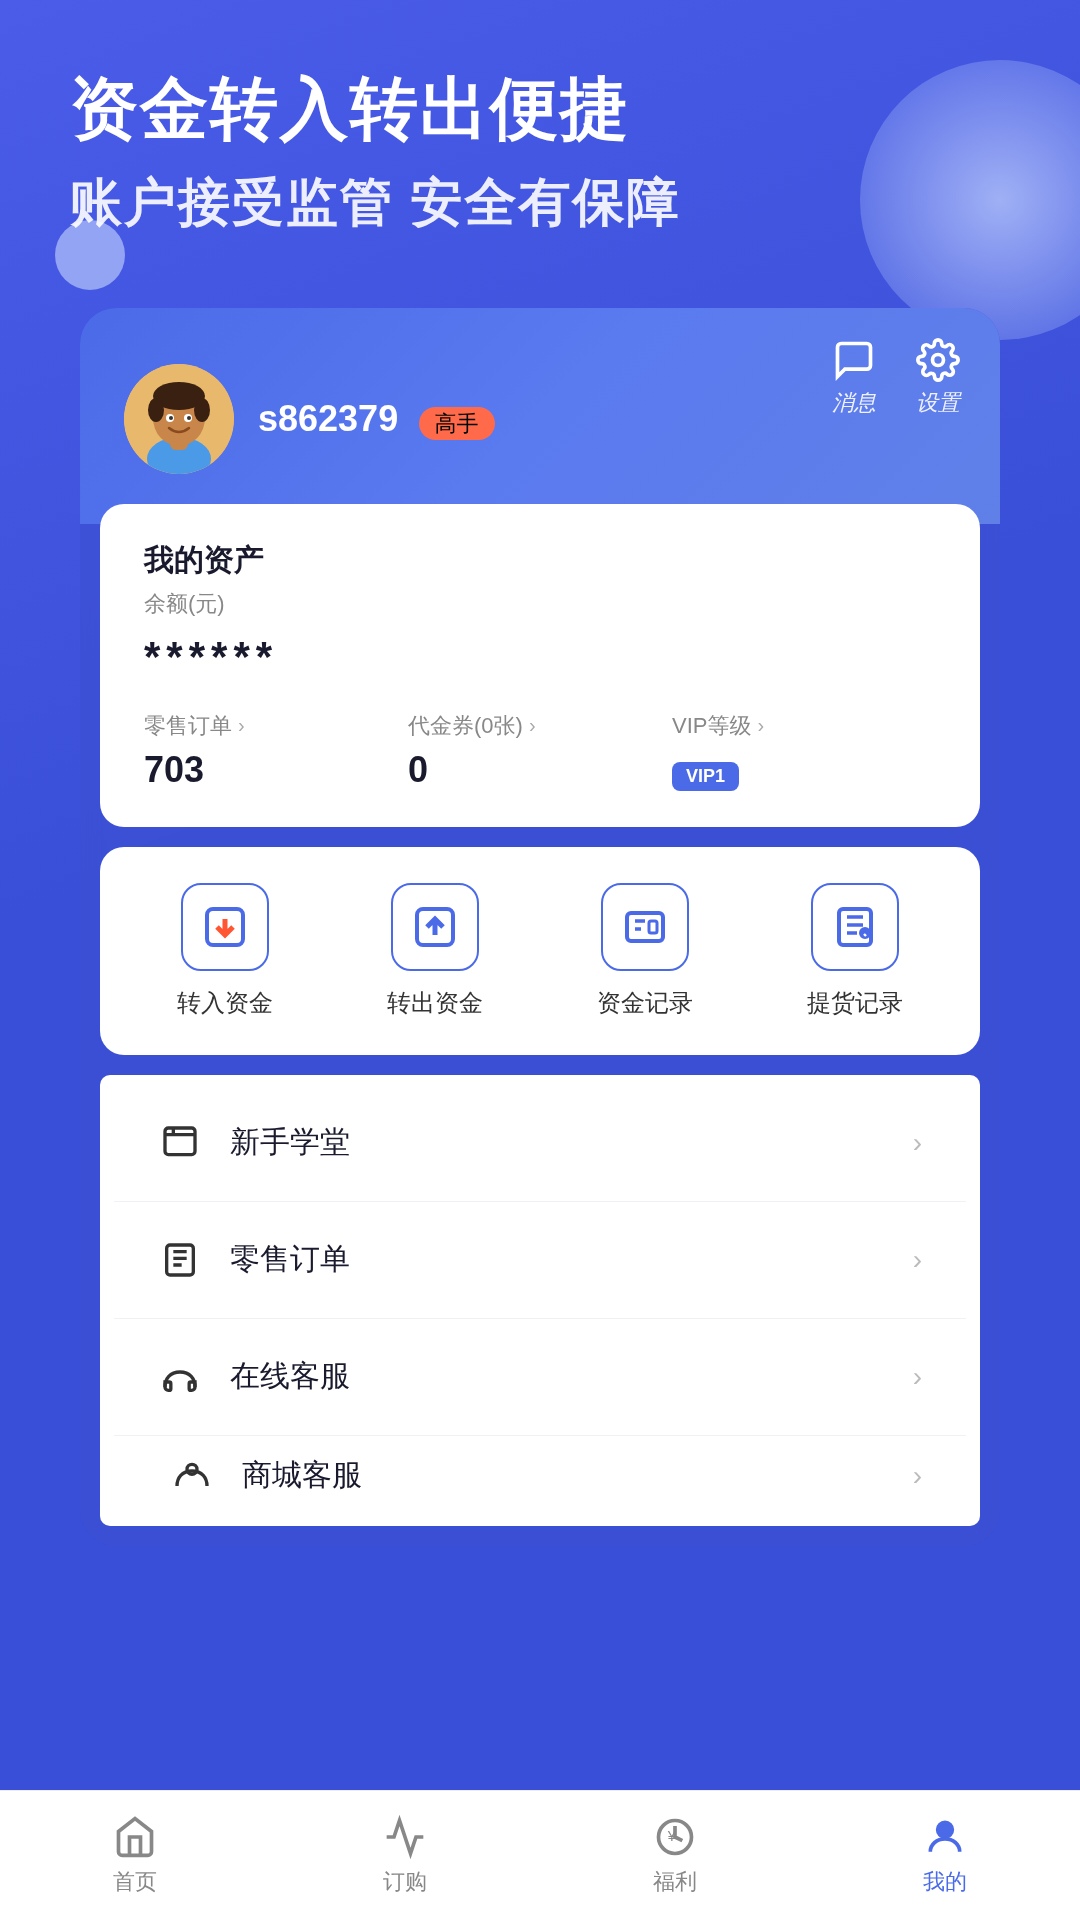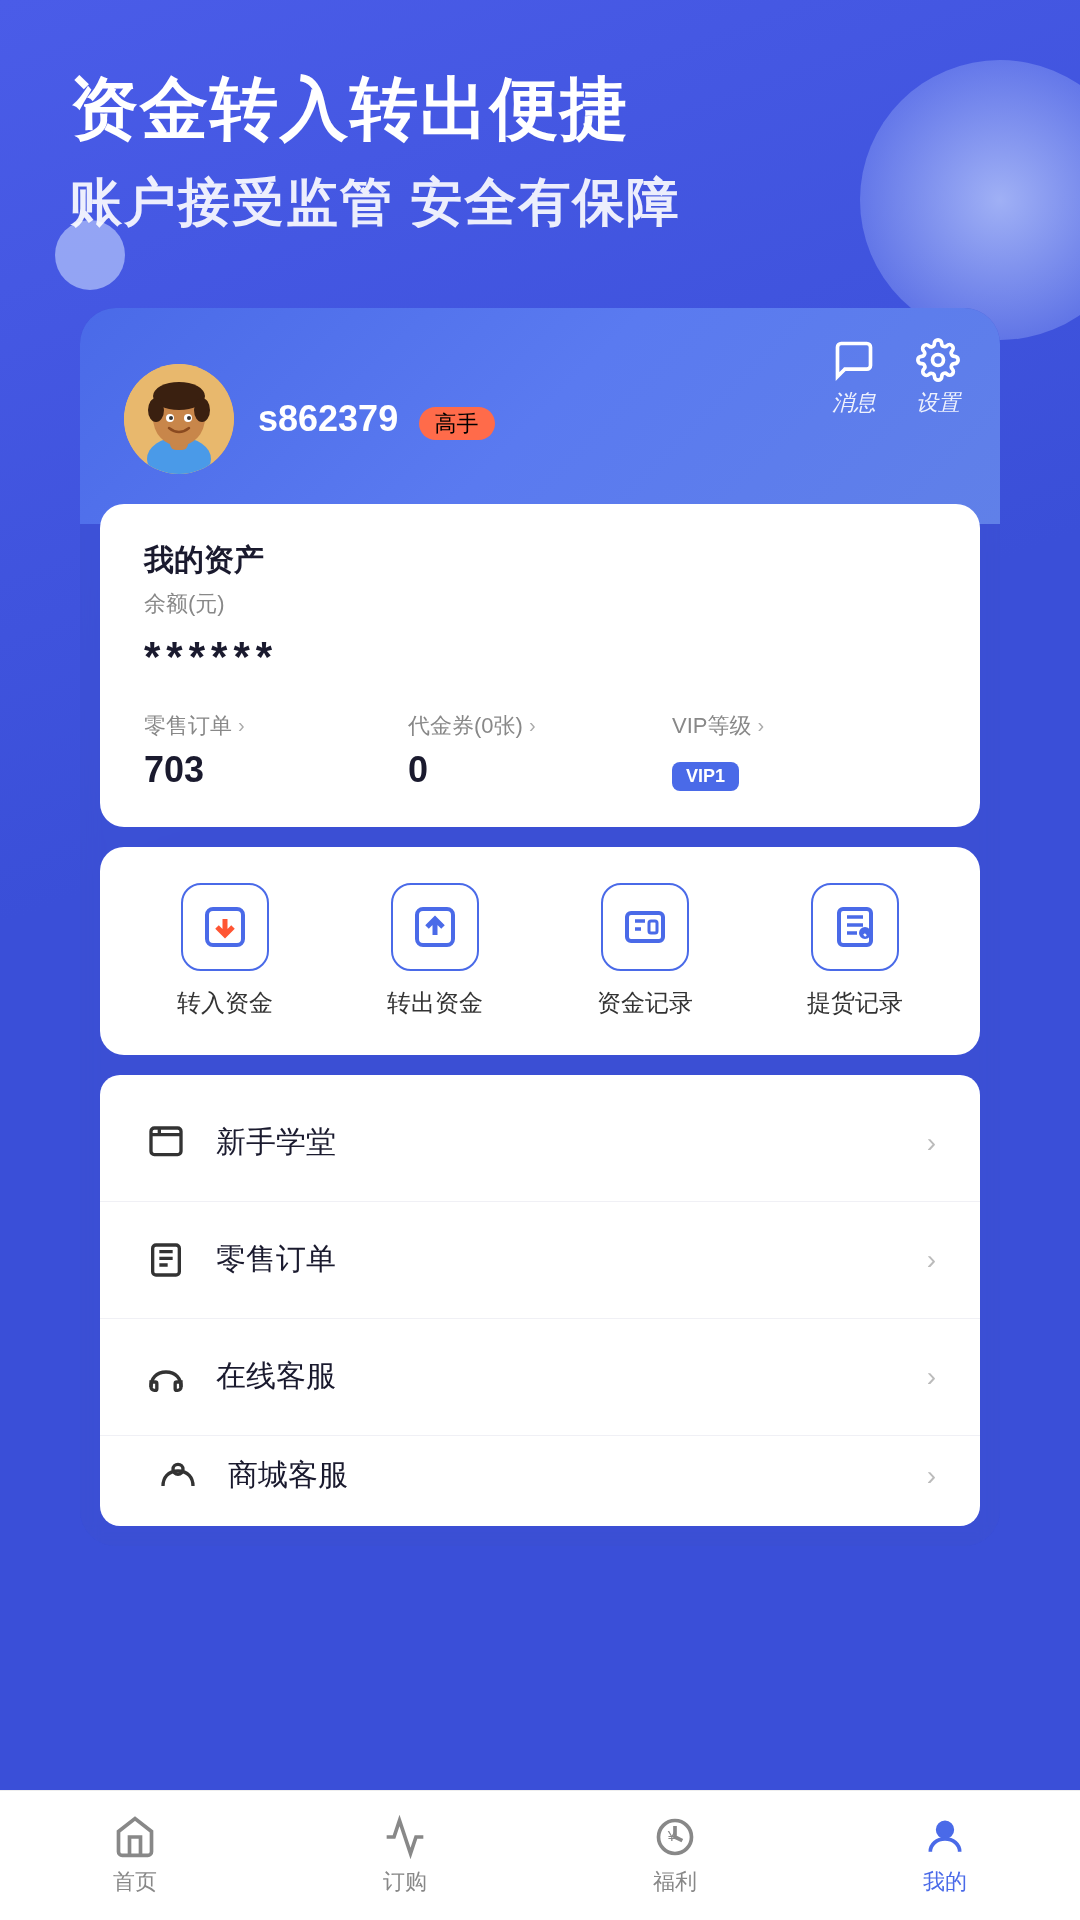--- a/index.html
+++ b/index.html
@@ -266,22 +266,22 @@
     }
 
     .action-label {
       font-size: 24px;
       color: #333;
     }
 
     
     .menu-card {
       background: #ffffff;
-      border-radius: 20px;
-      padding: 10px 0;
+      border-radius: 10px;
+      padding: 10px 14px;
       margin: 0 20px 20px 20px;
     }
 
     .menu-item {
       display: flex;
       align-items: center;
       padding: 36px 44px;
       cursor: pointer;
       border-bottom: 1px solid #f0f0f5;
       position: relative;

